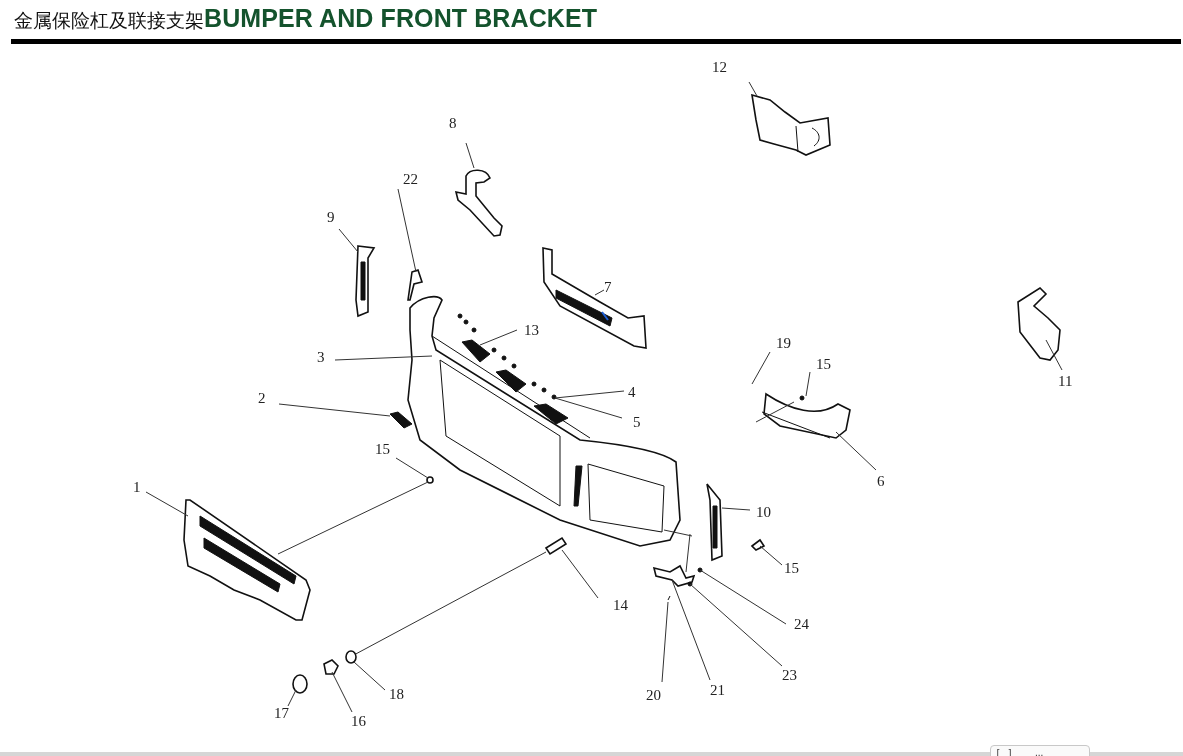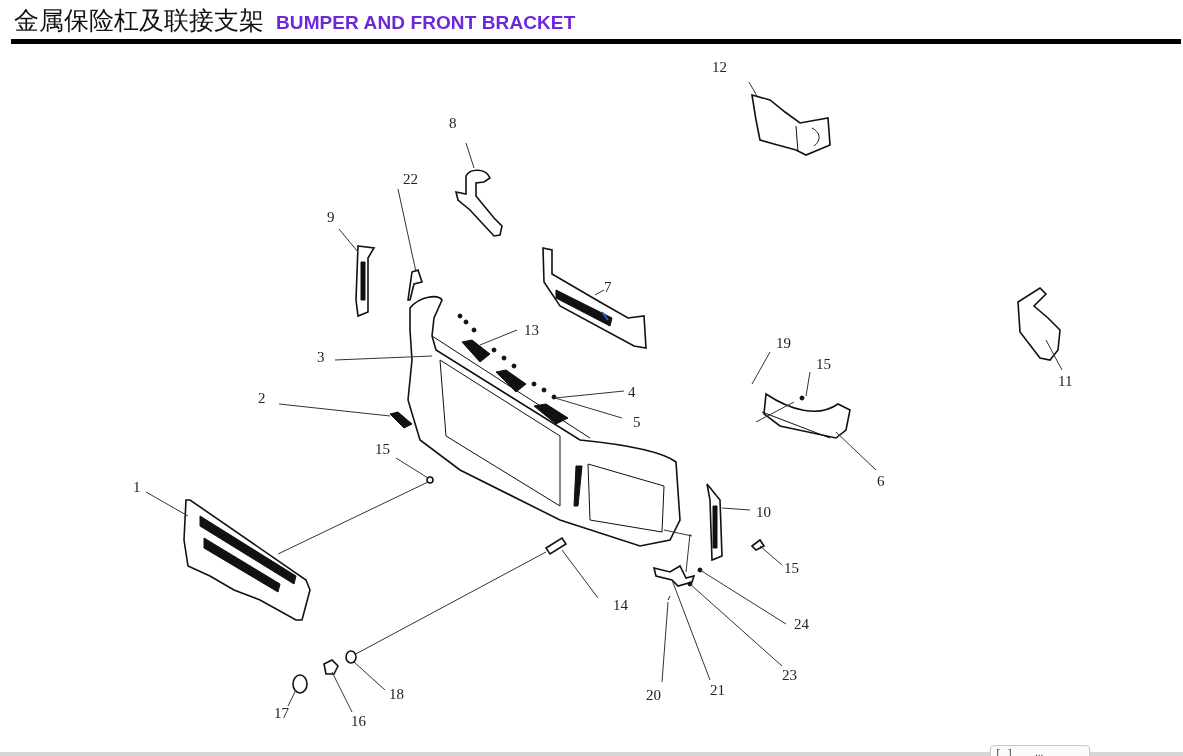--- a/index.html
+++ b/index.html
@@ -1,19 +1,19 @@
 <!DOCTYPE html>
 <html><head>
 <meta charset="utf-8">
 <style>
   html, body { margin:0; padding:0; background:#ffffff; }
   body { width:1183px; height:756px; position:relative; overflow:hidden; font-family:"Liberation Sans", sans-serif; }
   .title { position:absolute; left:14px; top:4px; height:26px; display:flex; align-items:baseline; white-space:nowrap; }
-  .title-cn { font-family:Liberation Sans, sans-serif; font-size:25px; color:#111; }
-  .title-en { font-family:"Liberation Sans", sans-serif; font-size:19px; font-weight:bold; color:#6d28d9; margin-left:12px; letter-spacing:0.1px; }
+  .title-cn { font-family:Liberation Sans, sans-serif; font-size:19px; color:#111; }
+  .title-en { font-family:"Liberation Sans", sans-serif; font-size:25px; font-weight:bold; color:#14532d; margin-left:0; letter-spacing:0.1px; }
   .rule { position:absolute; left:11px; top:39px; width:1170px; height:5px; background:#000; }
   svg.diagram { position:absolute; left:0; top:0; }
   .lbl { font-family:"Liberation Serif", serif; font-size:15px; fill:#222; }
   .ldr { stroke:#333; stroke-width:1; fill:none; }
   .part { stroke:#111; stroke-width:1.6; fill:#fff; }
   .part-thin { stroke:#111; stroke-width:1; fill:none; }
   .dark { fill:#111; stroke:#111; }
   .bottom-bar { position:absolute; left:0; top:752px; width:1183px; height:4px; background:#d6d6d6; }
   .bottom-btn { position:absolute; left:990px; top:745px; width:98px; height:20px; border:1px solid #c8c8c8; border-radius:4px; background:#fafafa; }
   .bottom-btn .fs { position:absolute; left:4px; top:2px; font-size:10px; color:#444; font-family:"DejaVu Sans Mono", monospace; }

